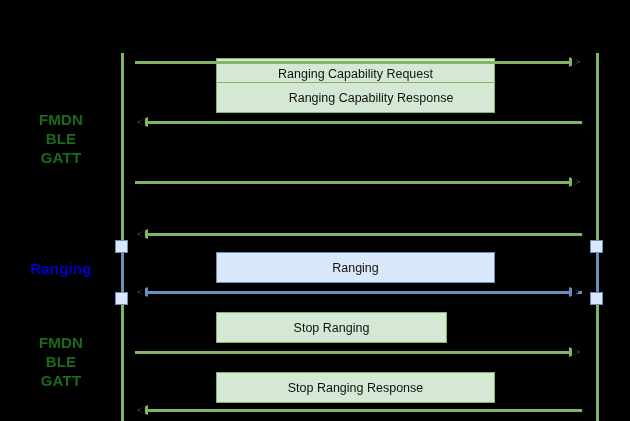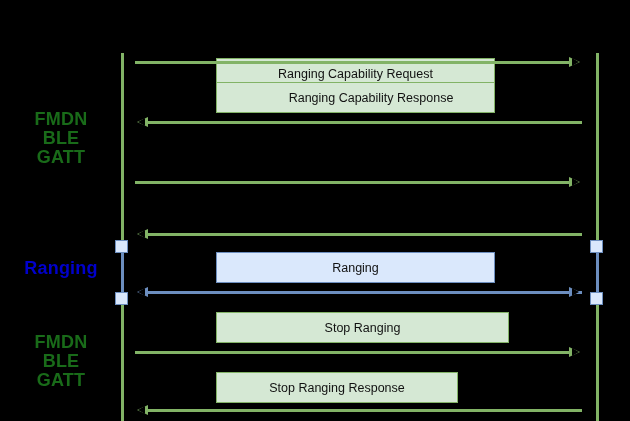--- a/index.html
+++ b/index.html
@@ -34,21 +34,21 @@
     height: 13px;
     background: #dae8fc;
     border: 1px solid #6c8ebf;
     box-sizing: border-box;
   }
 
   
   .phase-label {
     position: absolute;
     text-align: center;
-    font-size: 18px;
+    font-size: 15px;
     font-weight: bold;
     line-height: 19px;
     white-space: pre-line;
     letter-spacing: 0.2px;
   }
   .phase-label.green { color: #196b19; }
   .phase-label.blue  { color: #0000cc; }
 
   
   .msg-box {
@@ -182,27 +182,27 @@
   </div>
   <div class="arrow blue right" style="left:146px; top:291px; width:425px;">
     <span class="shaft"></span>
     <span class="head"></span>
     <span class="notch"></span>
   </div>
 
   <div class="activation" style="left:115px; top:292px;"></div>
   <div class="activation" style="left:590px; top:292px;"></div>
 
-  <div class="msg-box green" style="left:216px; top:312px; width:293px;">Stop Ranging</div>
+  <div class="msg-box green" style="left:216px; top:312px; width:231px;">Stop Ranging</div>
   <div class="arrow green right" style="left:135px; top:351px; width:436px;">
     <span class="shaft"></span>
     <span class="head"></span>
     <span class="notch"></span>
   </div>
 
-  <div class="msg-box green" style="left:216px; top:372px; width:242px;">Stop Ranging Response</div>
+  <div class="msg-box green" style="left:216px; top:372px; width:279px;">Stop Ranging Response</div>
   <div class="arrow green left" style="left:146px; top:409px; width:436px;">
     <span class="shaft"></span>
     <span class="head"></span>
     <span class="notch"></span>
   </div>
 
 </div>
 
 </body></html>

